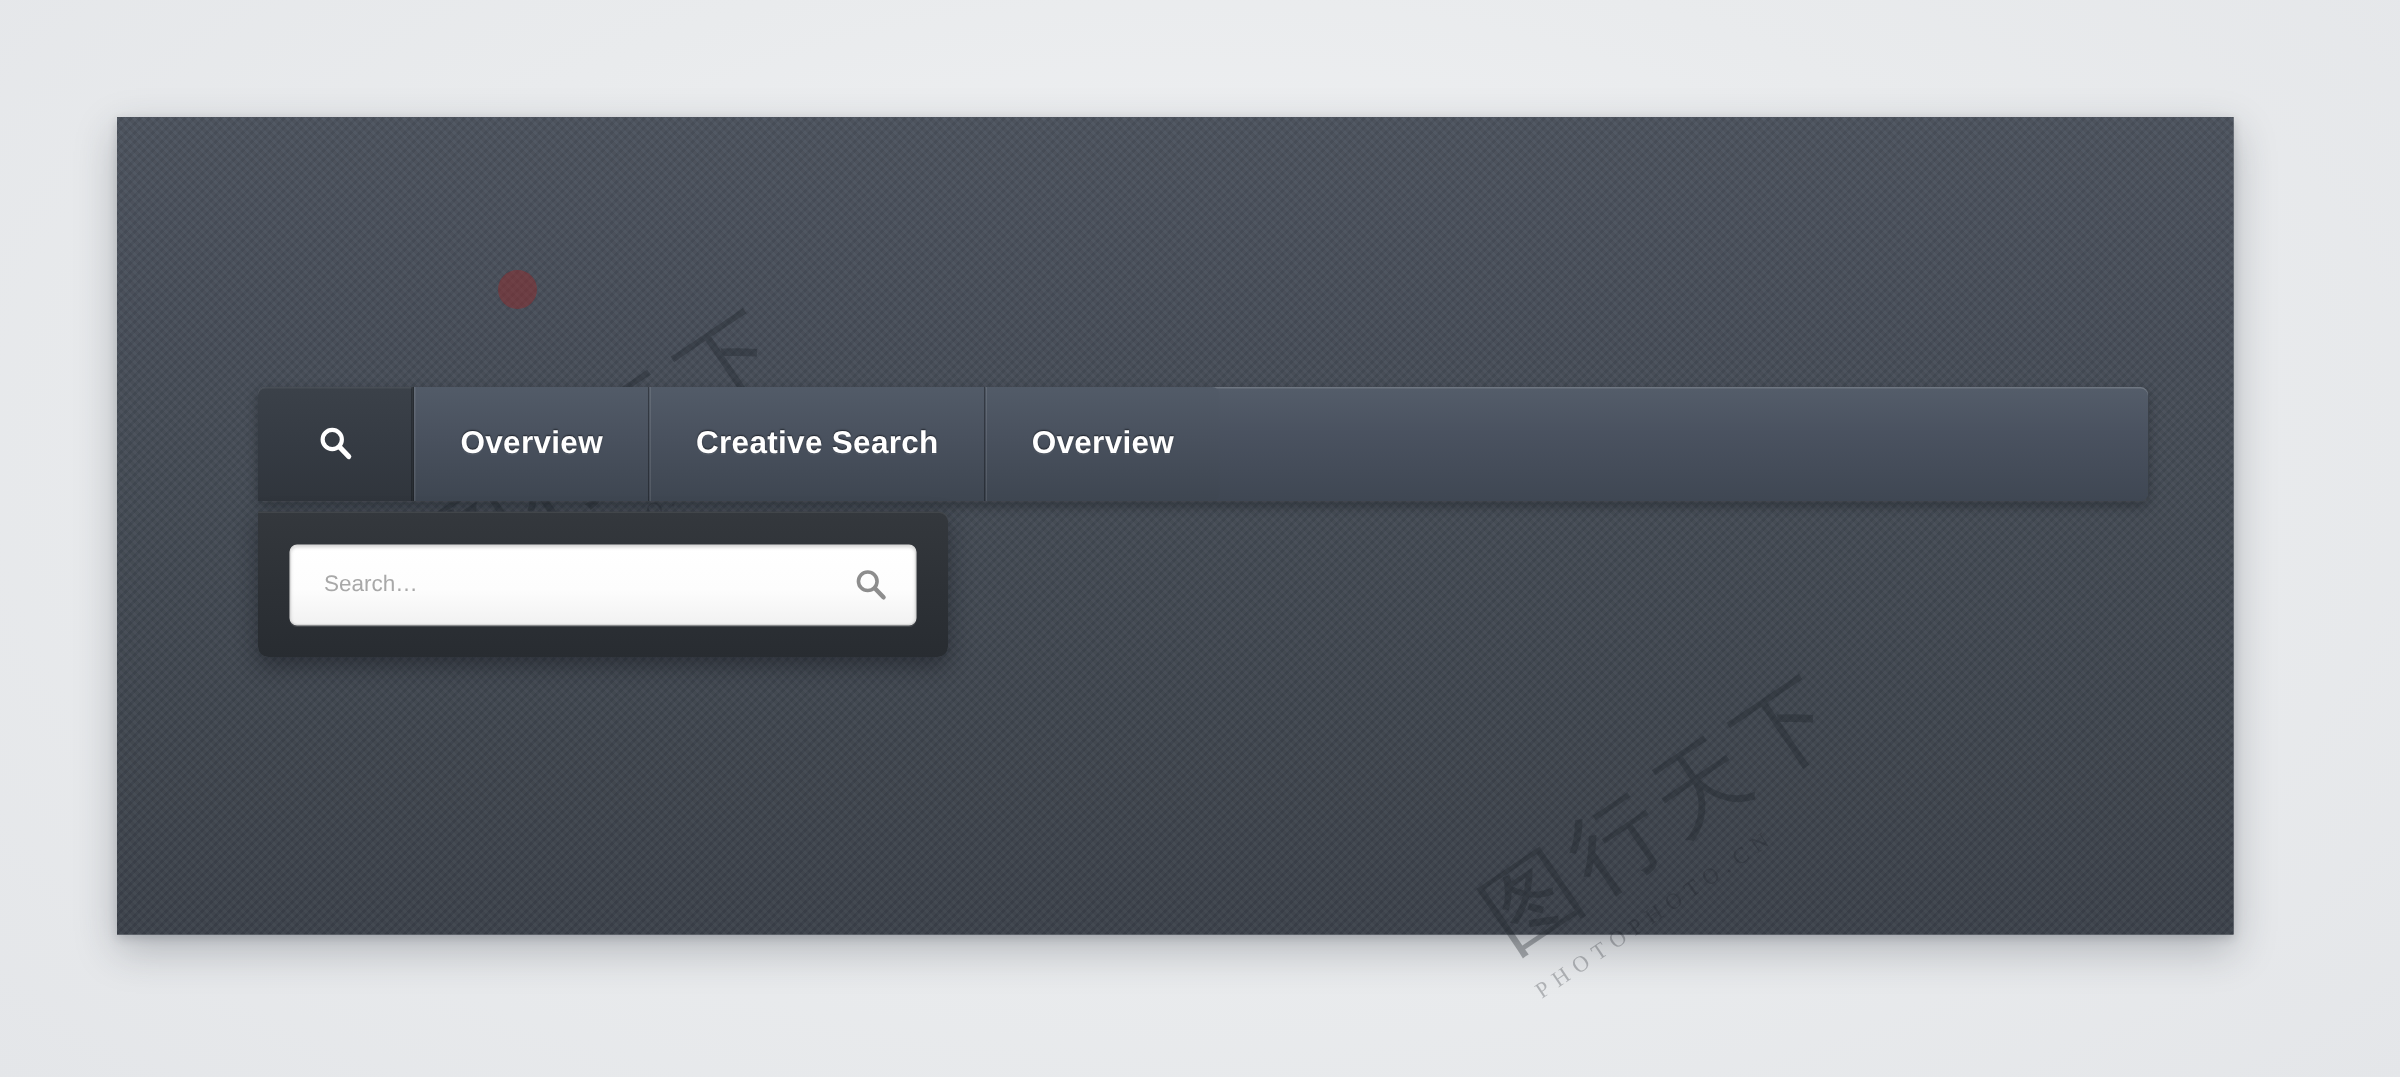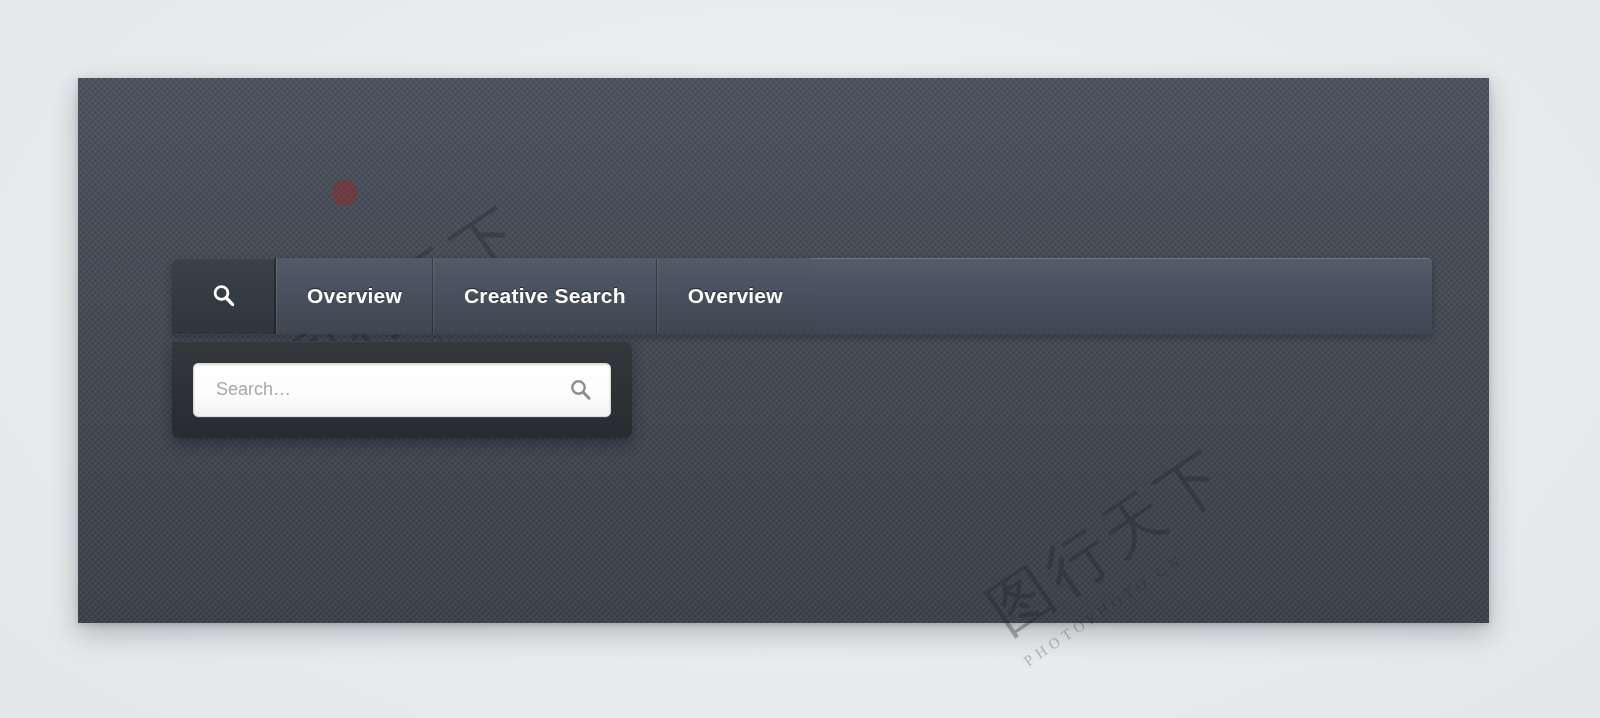--- a/index.html
+++ b/index.html
@@ -134,21 +134,21 @@
     border: 1px solid #d9d9d9;
   }
 
   #search-input {
     flex: 1;
     height: 100%;
     border: none;
     outline: none;
     background: transparent;
     font-family: "Liberation Sans", sans-serif;
-    font-size: 18px;
+    font-size: 15px;
     color: #4a4a4a;
     padding: 0 20px 0 22px;
     box-sizing: border-box;
   }
   #search-input::placeholder {
     color: #a8a8a8;
     opacity: 1;
   }
 
   #search-submit-icon {

